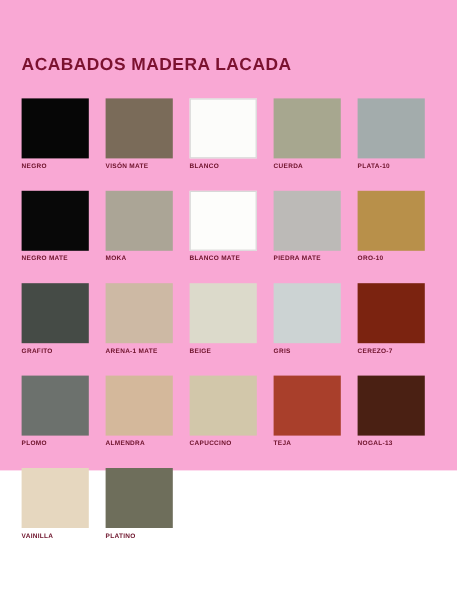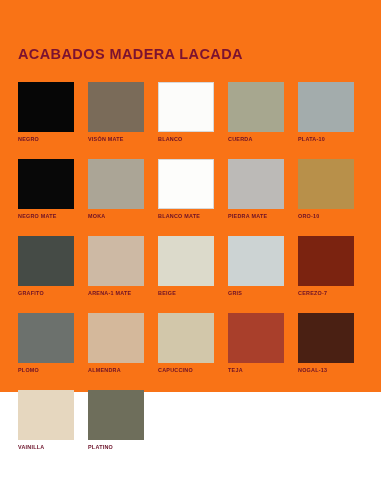--- a/index.html
+++ b/index.html
@@ -10,21 +10,21 @@
     width: 381px;
     height: 492px;
     background: #ffffff;
     font-family: "Liberation Sans", sans-serif;
     overflow: hidden;
   }
   .page {
     position: relative;
     width: 381px;
     height: 392px;
-    background: #f97316;
+    background: #f9a8d4;
     box-sizing: border-box;
   }
   .page-title {
     position: absolute;
     left: 18px;
     top: 46px;
     font-size: 14.5px;
     font-weight: bold;
     letter-spacing: 0.4px;
     color: #7B1230;

